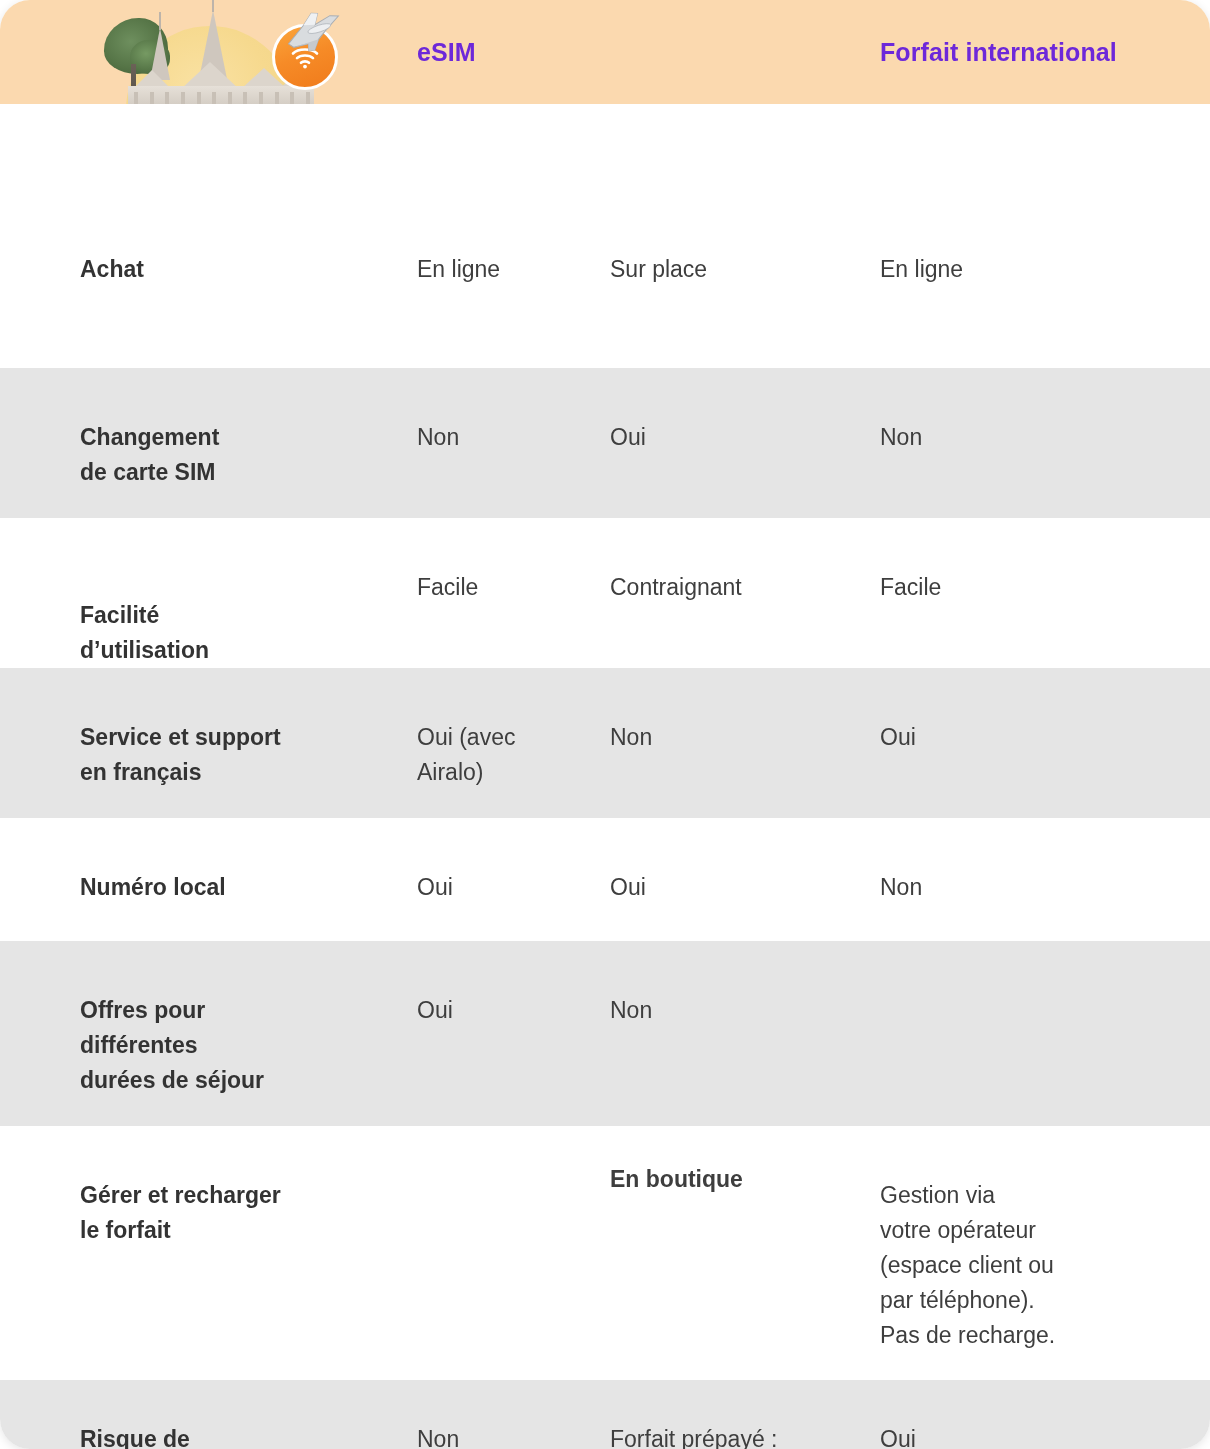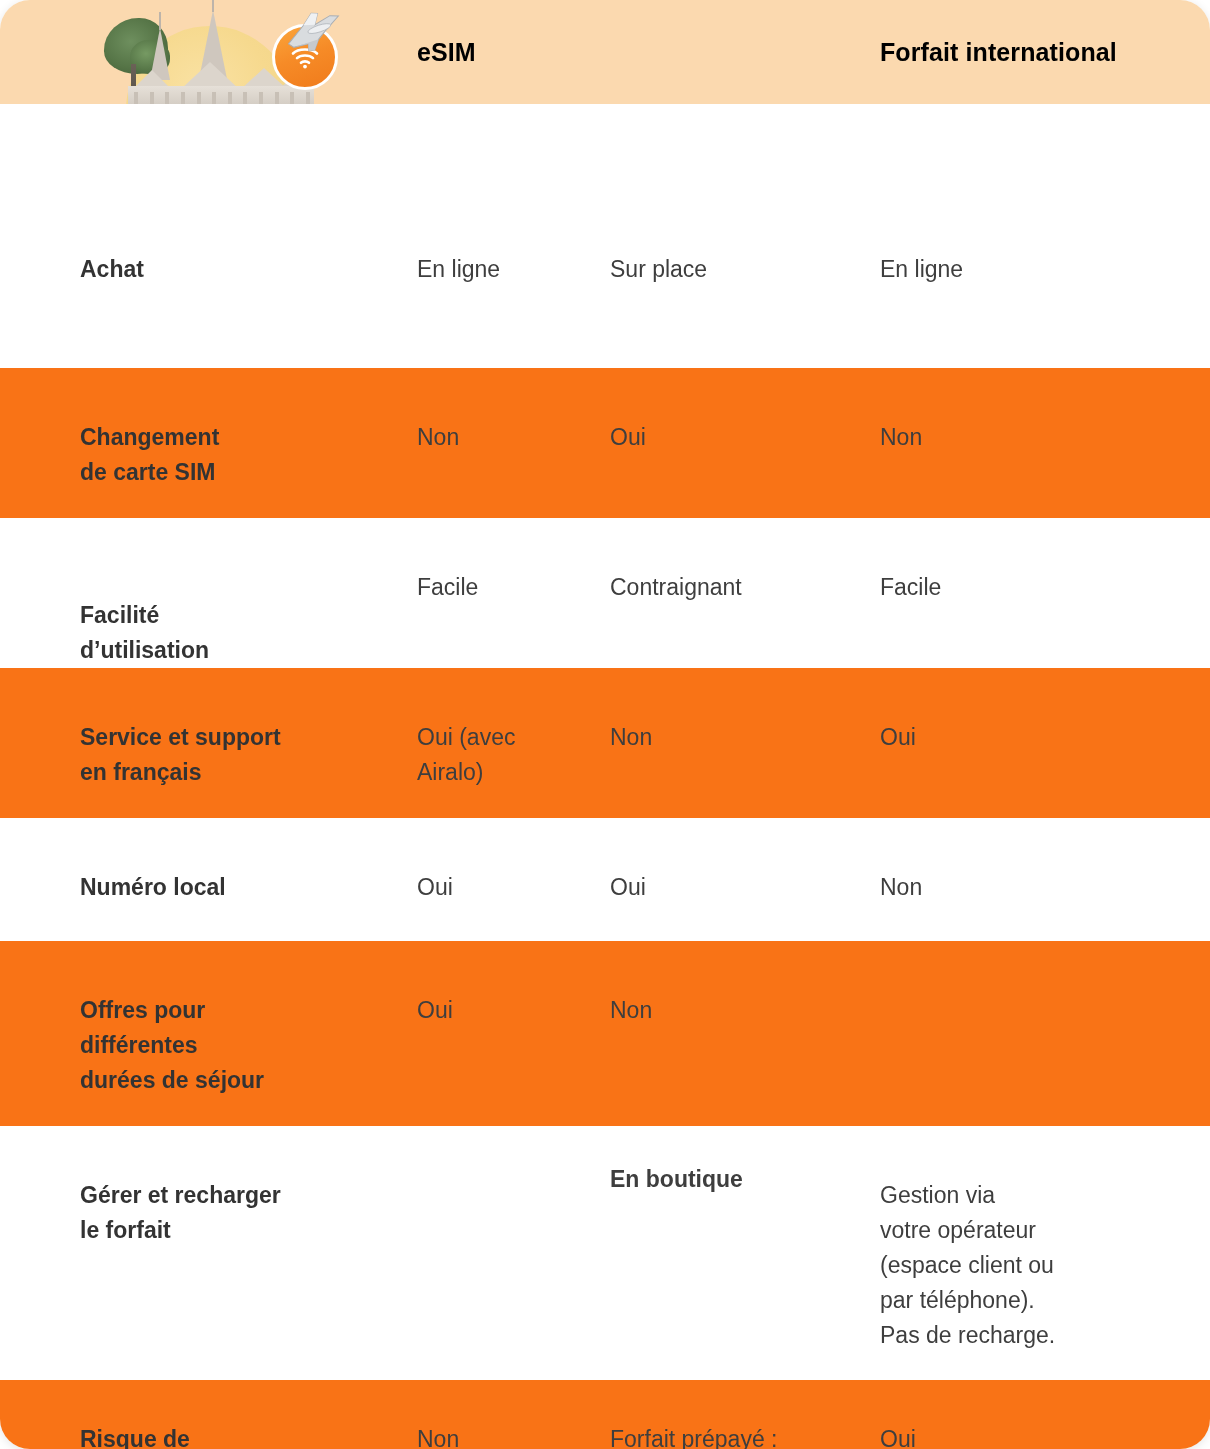--- a/index.html
+++ b/index.html
@@ -31,21 +31,21 @@
     align-items: center;
     overflow: hidden;
   }
 
   .header-cell {
     position: absolute;
     top: 0;
     height: 104px;
     display: flex;
     align-items: center;
-    color: #000000;
+    color: #6d28d9;
     font-size: 25px;
     font-weight: 700;
     letter-spacing: 0.1px;
     white-space: nowrap;
   }
   .header-cell.c2 { left: 417px; }
   .header-cell.c3 { left: 610px; }
   .header-cell.c4 { left: 880px; }
 
   
@@ -183,21 +183,21 @@
 
   
   .table-body { position: relative; }
 
   .table-row {
     position: relative;
     display: flex;
     align-items: flex-start;
     background: #ffffff;
   }
-  .table-row.shaded { background: #f97316; }
+  .table-row.shaded { background: #e5e5e5; }
 
   .cell {
     position: absolute;
     font-size: 23px;
     line-height: 35px;
     color: #3E3E3E;
     font-weight: 400;
     white-space: pre-line;
   }
   .cell.label {

